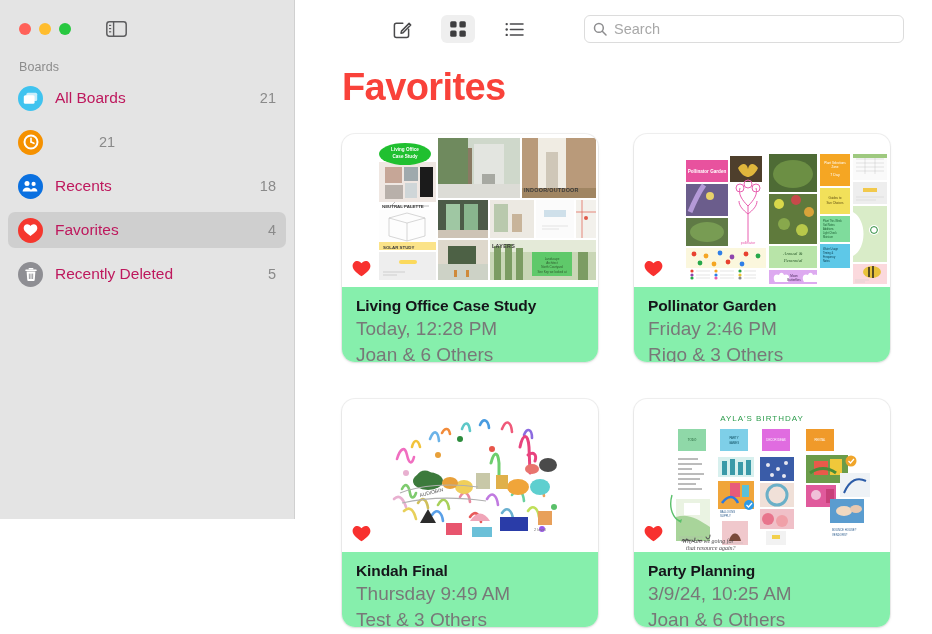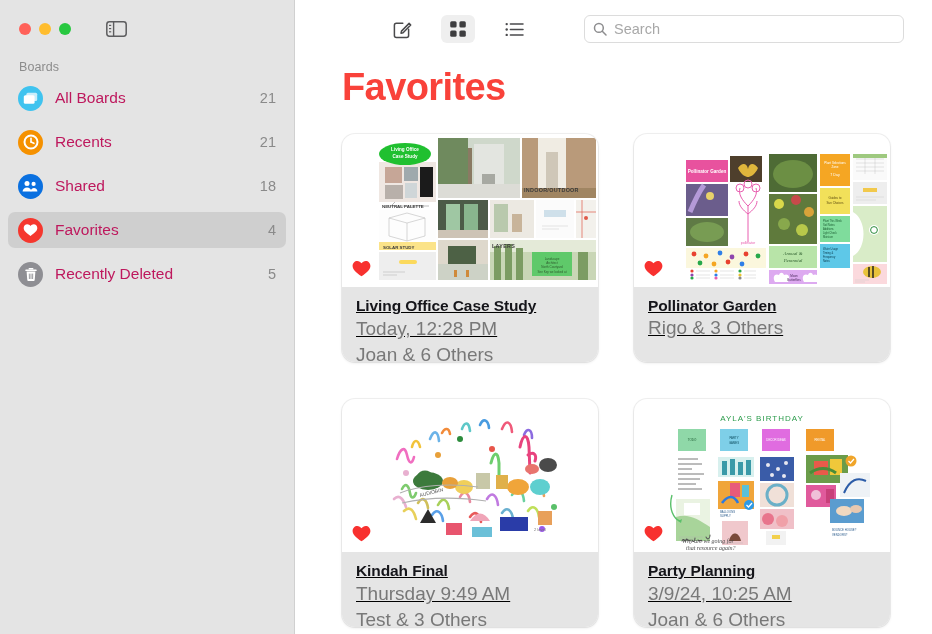--- a/index.html
+++ b/index.html
@@ -7,21 +7,21 @@
     width: 932px; height: 634px;
     overflow: hidden;
     font-family: "Liberation Sans", sans-serif;
     background: #ffffff;
     -webkit-font-smoothing: antialiased;
   }
   .window { position: relative; width: 932px; height: 634px; display: flex; background:#fff; }
 
   
   .sidebar {
-    width: 295px; height: 634px;
+    width: 295px; height: 519px;
     background: #e4e4e4;
     border-right: 1px solid #d0d0d0;
     flex: 0 0 295px;
     position: relative;
   }
   .titlebar { height: 58px; display: flex; align-items: center; padding-left: 19px; }
   .lights { display: flex; gap: 8px; align-items: center; }
   .light { width: 12px; height: 12px; border-radius: 50%; }
   .light.red { background: #ff6159; }
   .light.yellow { background: #ffbd2e; }
@@ -114,23 +114,22 @@
     flex: 0 0 153px; height: 153px; position: relative;
     background: #e5e5e5; overflow: hidden;
   }
   .thumb-canvas { position: absolute; inset: 0; }
   .fav-badge {
     position: absolute; left: 10px; bottom: 8px;
     width: 19px; height: 19px; z-index: 5;
   }
   .fav-badge svg { display: block; }
   .card-foot {
-    flex: 1 1 auto; background: #e5e5e5;
+    flex: 1 1 auto; background: #86efac;
     padding: 9px 0 0 14px;
-    text-decoration: underline;
   }
   .card-title {
     font-size: 15.5px; font-weight: 700; color: #15151a;
     letter-spacing: -0.1px; line-height: 1.25;
   }
   .card-date, .card-people {
     font-size: 19px; color: #787878; line-height: 1.33;
   }
   .card-date { margin-top: 1px; }
 </style>
@@ -174,34 +173,33 @@
       </div>
 
       <div class="nav-item">
         <span class="nav-icon ic-recents">
           <svg width="16" height="16" viewBox="0 0 16 16">
             <circle cx="8" cy="8" r="6.5" fill="none" stroke="#fff" stroke-width="2"></circle>
             <line x1="8" y1="8" x2="8" y2="4.4" stroke="#fff" stroke-width="1.6" stroke-linecap="round"></line>
             <line x1="8" y1="8" x2="10.9" y2="9.3" stroke="#fff" stroke-width="1.6" stroke-linecap="round"></line>
           </svg>
         </span>
-        <span class="nav-label">Recents</span>
         <span class="nav-count">21</span>
       </div>
 
       <div class="nav-item">
         <span class="nav-icon ic-shared">
           <svg width="17" height="13" viewBox="0 0 17 13">
             <circle cx="5" cy="3.4" r="2.5" fill="#fff"></circle>
             <circle cx="11.6" cy="3.9" r="2.1" fill="#fff"></circle>
             <path d="M0.6 11.6c0-2.6 2-4.2 4.4-4.2s4.4 1.6 4.4 4.2z" fill="#fff"></path>
             <path d="M8.6 11.6c.2-2.3 1.6-3.6 3.4-3.6 1.9 0 3.3 1.3 3.4 3.6z" fill="#fff"></path>
           </svg>
         </span>
-        <span class="nav-label">Shared</span>
+        <span class="nav-label">Recents</span>
         <span class="nav-count">18</span>
       </div>
 
       <div class="nav-item selected">
         <span class="nav-icon ic-fav">
           <svg width="15" height="14" viewBox="0 0 15 14">
             <path d="M7.5 13C3.2 9.9 0.7 7.9 0.7 5.1 0.7 2.9 2.3 1.3 4.3 1.3c1.3 0 2.5.7 3.2 1.8.7-1.1 1.9-1.8 3.2-1.8 2 0 3.6 1.6 3.6 3.8 0 2.8-2.5 4.8-6.8 7.9z" fill="#fff"></path>
           </svg>
         </span>
         <span class="nav-label">Favorites</span>
@@ -501,20 +499,21 @@
               </g>
           </svg>
           <span class="fav-badge">
             <svg width="19" height="17" viewBox="0 0 19 17">
               <path d="M9.5 16.3C3.9 12.2.6 9.6.6 5.9.6 3 2.7.9 5.3.9c1.7 0 3.3.9 4.2 2.4C10.4 1.8 12 .9 13.7.9c2.6 0 4.7 2.1 4.7 5 0 3.7-3.3 6.3-8.9 10.4z" fill="#f8312f"></path>
             </svg>
           </span>
         </div>
         <div class="card-foot">
           <div class="card-title">Pollinator Garden</div>
+          <div class="card-date">Friday 2:46 PM</div>
           <div class="card-people">Rigo &amp; 3 Others</div>
         </div>
       </div>
 
       <div class="card">
         <div class="thumb">
           <svg class="thumb-canvas" viewBox="0 0 256 153" preserveAspectRatio="none">
             <rect width="256" height="153" fill="#ffffff"></rect>
             <g fill="none" stroke-linecap="round" stroke-width="2.6">
               <path d="M55 60c3-10 8-14 10-4 2 9 5 10 7 2" stroke="#f06ec0"></path>

